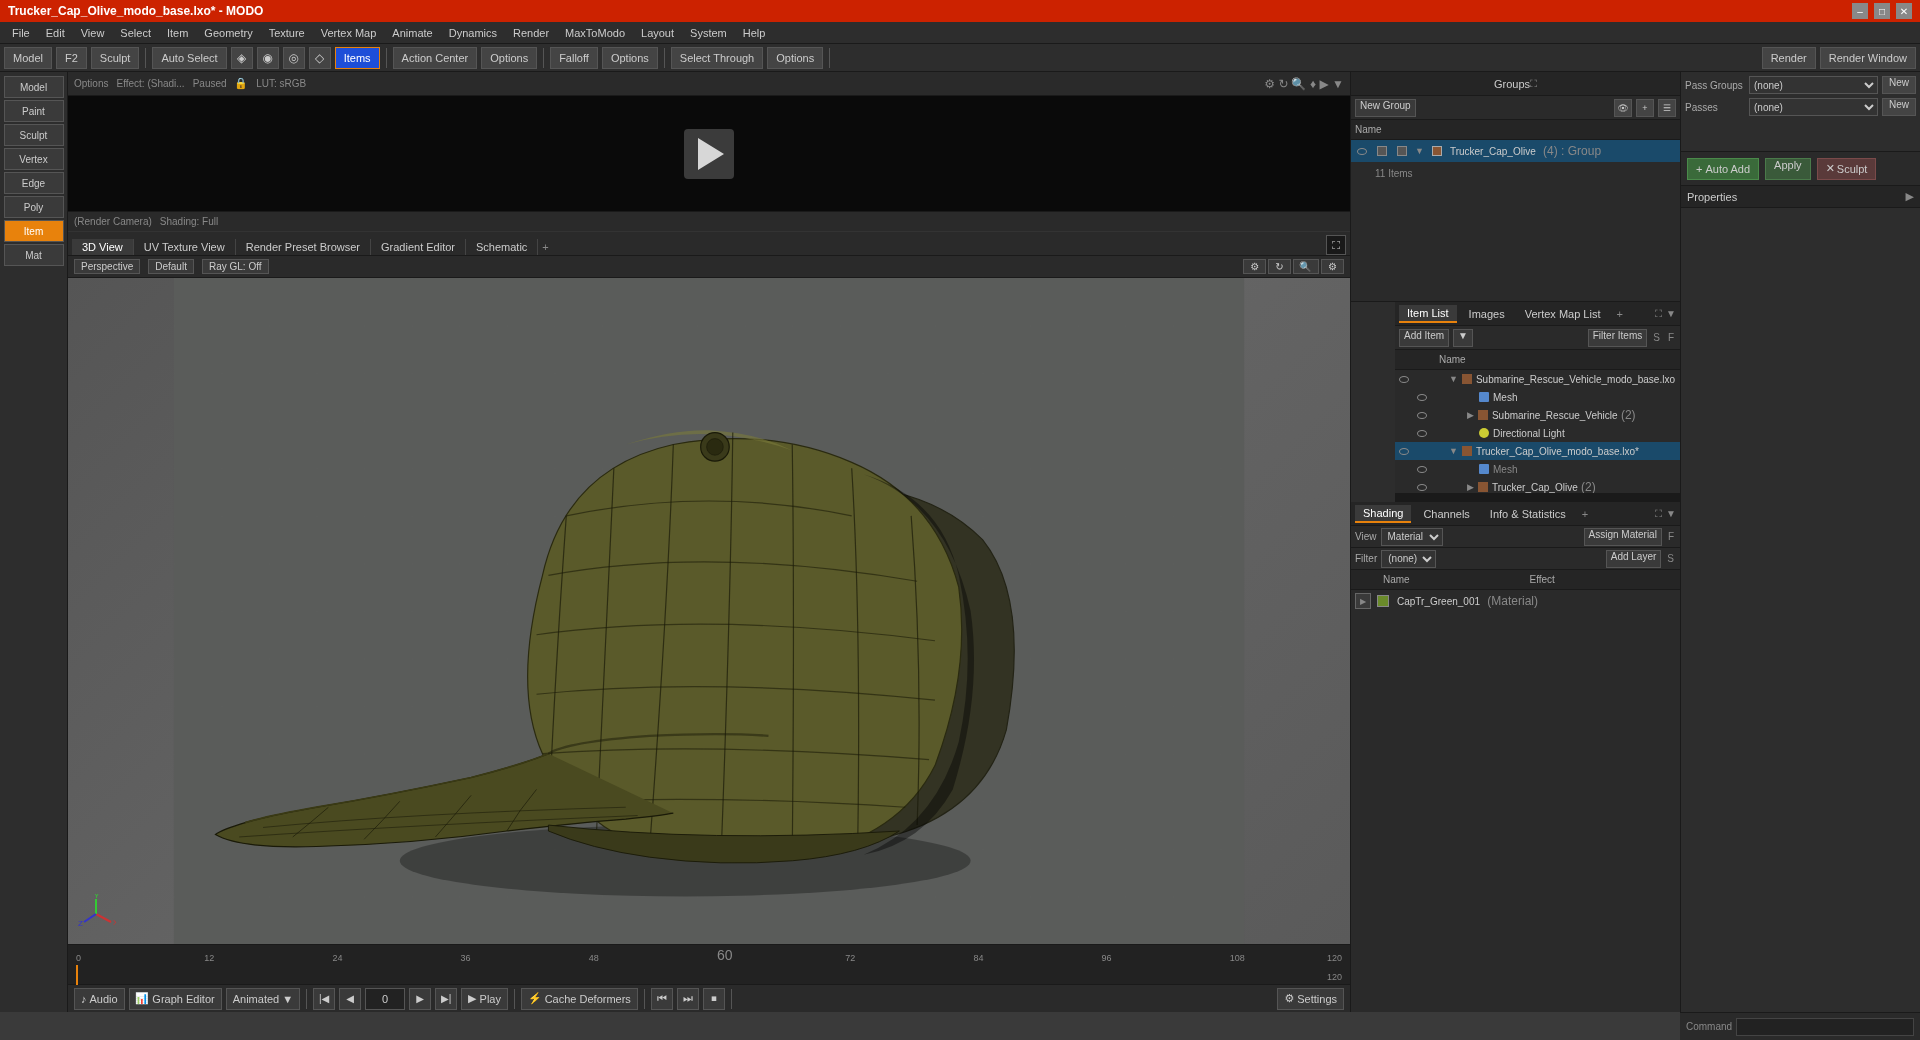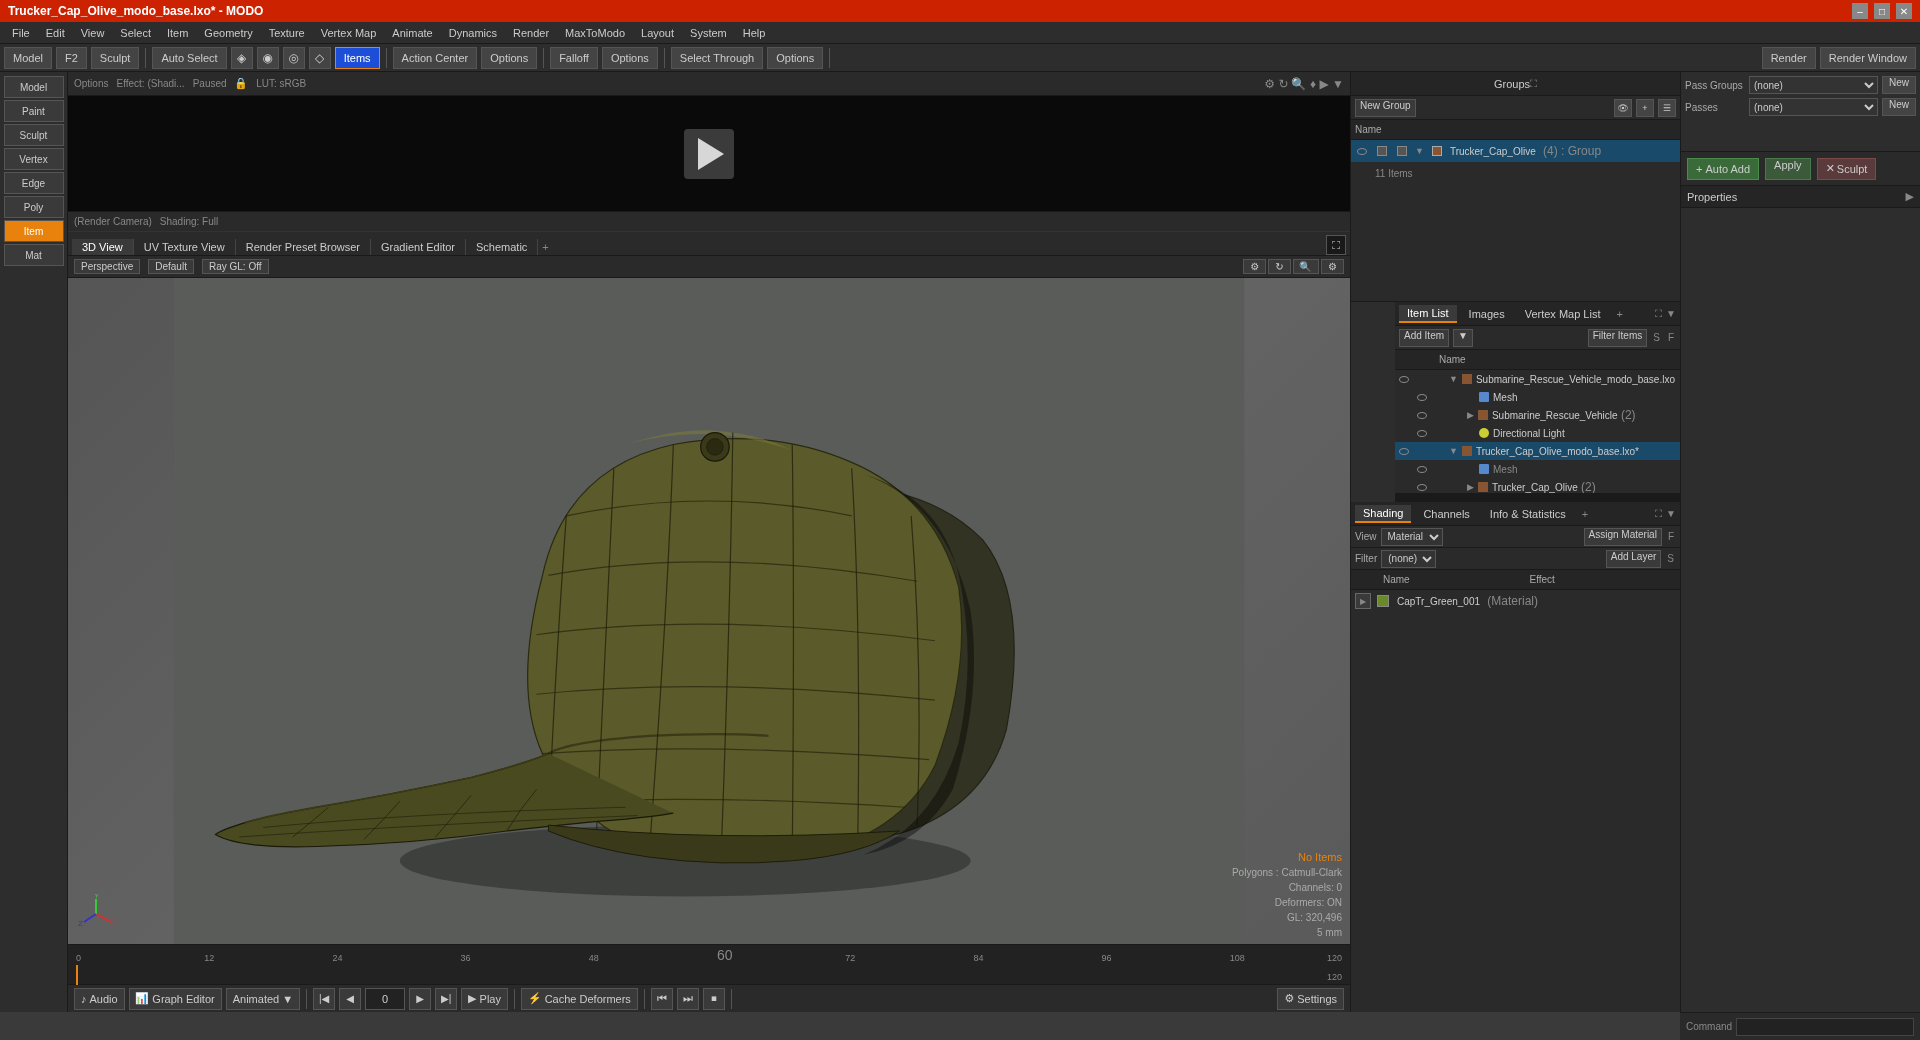--- a/index.html
+++ b/index.html
@@ -309,28 +309,20 @@
           <circle cx="455" cy="142" r="12" fill="#3a3a1a" stroke="#1a1a08" stroke-width="1"></circle>
           <circle cx="455" cy="142" r="7" fill="#2a2a10" stroke="#1a1a08" stroke-width="0.5"></circle>
 
           <path d="M 315 460 Q 450 475 610 465 Q 580 485 520 490 Q 460 495 400 487 Q 350 480 315 465 Z" fill="#3a3a1a" stroke="#1a1a08" stroke-width="0.8"></path>
 
           <path d="M 315 400 Q 330 390 400 385 Q 460 382 500 385" fill="none" stroke="#1a1a08" stroke-width="2" opacity="0.5"></path>
 
           <path d="M 580 165 Q 650 190 670 280 Q 680 350 655 430 Q 630 475 580 485 Q 640 460 660 390 Q 675 320 660 250 Q 645 185 580 165 Z" fill="rgba(0,0,0,0.4)"></path>
         </svg>
 
-        <div class="viewport-info">
-          <div class="no-items-label">No Items</div>
-          <div class="vp-bottom-info">Polygons : Catmull-Clark</div>
-          <div class="vp-bottom-info">Channels: 0</div>
-          <div class="vp-bottom-info">Deformers: ON</div>
-          <div class="vp-bottom-info">GL: 320,496</div>
-          <div class="vp-bottom-info">5 mm</div>
-        </div>
 
         <div style="position:absolute; bottom:8px; left:8px;">
           <svg width="40" height="40" viewBox="0 0 40 40">
             <line x1="20" y1="20" x2="35" y2="28" stroke="#cc3333" stroke-width="2"></line>
             <line x1="20" y1="20" x2="20" y2="5" stroke="#33cc33" stroke-width="2"></line>
             <line x1="20" y1="20" x2="8" y2="28" stroke="#3333cc" stroke-width="2"></line>
             <text x="37" y="31" fill="#cc3333" font-size="8">X</text>
             <text x="18" y="4" fill="#33cc33" font-size="8">Y</text>
             <text x="2" y="32" fill="#3333cc" font-size="8">Z</text>
           </svg>

